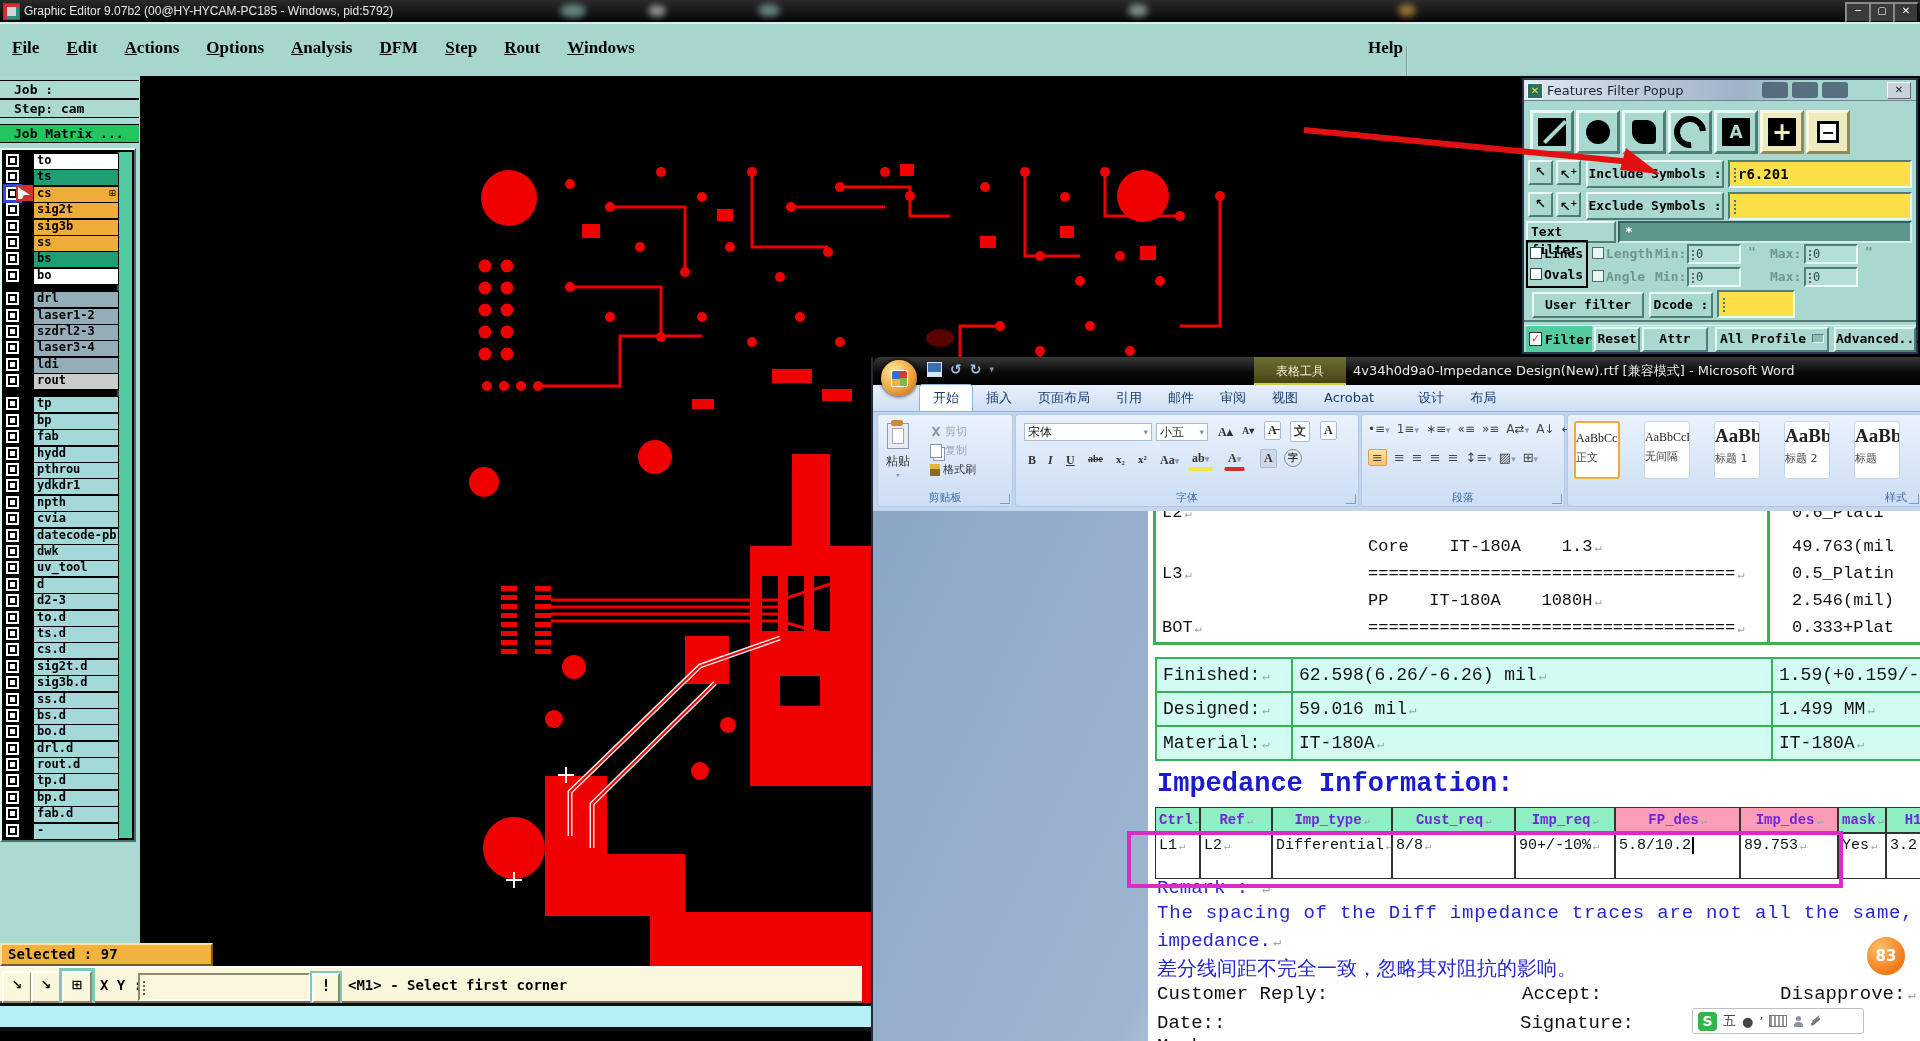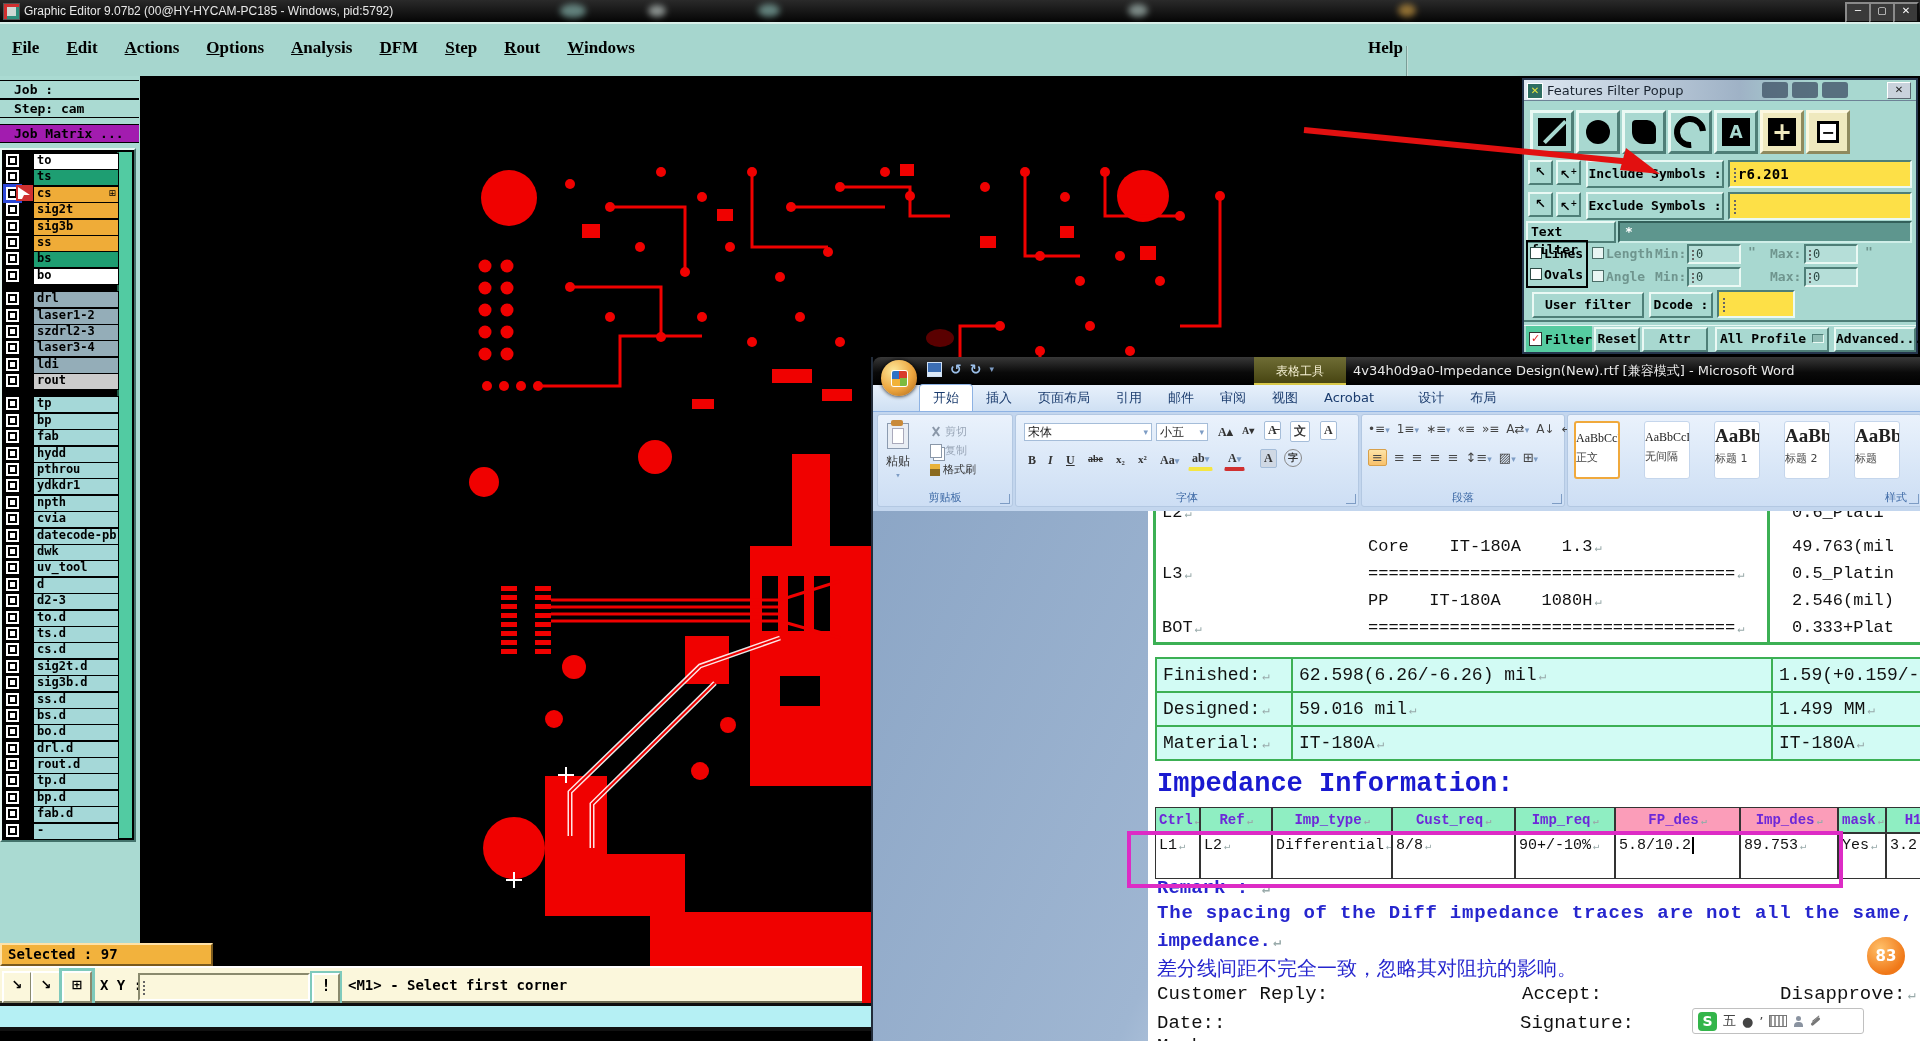--- a/index.html
+++ b/index.html
@@ -34,21 +34,21 @@
   .g-datetime{position:absolute;left:352px;top:3px;width:150px;text-align:right;
     font:bold italic 13px "DejaVu Sans Mono",monospace;line-height:15px;}
   .g-subtitle{position:absolute;left:188px;top:35px;font:bold italic 15px "Liberation Serif",serif;}
   .g-pause{position:absolute;left:486px;top:32px;width:14px;height:12px;}
   .g-pause i{position:absolute;top:0;width:4px;height:12px;background:#E01010;}
 
   
   .left-panel{left:0;top:76px;width:140px;height:868px;background:#AADAD2;}
   .g-bar{position:absolute;left:0;width:139px;height:19px;border-top:1px solid #000;border-bottom:1px solid #000;
     font:bold 13px "DejaVu Sans Mono",monospace;line-height:18px;padding-left:14px;box-sizing:border-box;background:#AADAD2;}
-  .g-jobmatrix{background:#a21caf;}
+  .g-jobmatrix{background:#22c55e;}
   .layer-panel{position:absolute;left:0;top:72px;width:136px;height:694px;background:#000;
     border:2px solid;border-color:#e6f7f2 #44736c #44736c #e6f7f2;box-sizing:border-box;}
   .lstrip{position:absolute;right:2px;top:2px;width:13px;bottom:2px;background:#52CBA2;border-left:2px solid #1e5a46;}
   .lrows{position:absolute;left:1px;top:3px;width:116px;}
   .lrow{position:relative;height:16.4px;}
   .lgap{height:7px;}
   .chk{position:absolute;left:3px;top:1px;width:13px;height:13px;background:#fff;}
   .chk::after{content:"";display:block;width:5px;height:5px;border:2px solid #000;margin:2px;}
   .chk.blue{outline:3px solid #2B47D8;}
   .lname{position:absolute;left:30px;right:0;top:0;height:15px;border:1px solid #000;
@@ -181,21 +181,21 @@
   .pc::after{content:"↵";font-size:.7em;color:#9aa;margin-left:2px;}
   .gline{position:absolute;background:#3CB054;}
   .sumtbl{position:absolute;left:7px;top:146px;width:790px;border:2px solid #3CB054;border-collapse:collapse;table-layout:fixed;}
   .sumtbl td{border:2px solid #3CB054;background:#D2FBF4;font:18px "Liberation Mono",monospace;padding:4px 6px;height:24px;white-space:nowrap;overflow:hidden;}
   .imp-head{position:absolute;left:7px;top:296px;display:flex;}
   .imp-row{position:absolute;left:7px;top:322px;display:flex;}
   .icell{border:1px solid #333;box-sizing:border-box;padding:2px 3px;white-space:nowrap;overflow:hidden;}
   .ih{font:bold 14px "Liberation Mono",monospace;color:#6d28d9;height:26px;line-height:20px;text-align:center;}
   .id{font:15px "Liberation Mono",monospace;background:#fff;height:46px;line-height:20px;}
   .mint{background:#8FEEC2;} .pink{background:#FB9DB9;}
-  .blue-t{color:#2626CE;font-weight:bold;}
+  .blue-t{color:#2626CE;}
   .doc-cn{font:20px "DejaVu Sans",sans-serif;}
 
   .magenta-rect{left:1127px;top:831px;width:716px;height:57px;border:4px solid #DD2BC5;box-sizing:border-box;z-index:40;}
   .red-arrow{left:1300px;top:124px;z-index:50;}
   .sogou{left:1692px;top:1008px;width:172px;height:26px;background:#fff;border:1px solid #c0c0c0;border-radius:3px;
     display:flex;align-items:center;gap:6px;padding:0 5px;box-sizing:border-box;z-index:45;}
   .sg-logo{width:19px;height:19px;background:#33B54A;border-radius:4px;color:#fff;font:bold 14px "DejaVu Sans",sans-serif;
     text-align:center;line-height:19px;}
   .sg-t{font:13px "DejaVu Sans",sans-serif;color:#444;}
   .sg-kb{width:16px;height:10px;border:1px solid #777;background:repeating-linear-gradient(90deg,#999 0 2px,#fff 2px 4px);}

